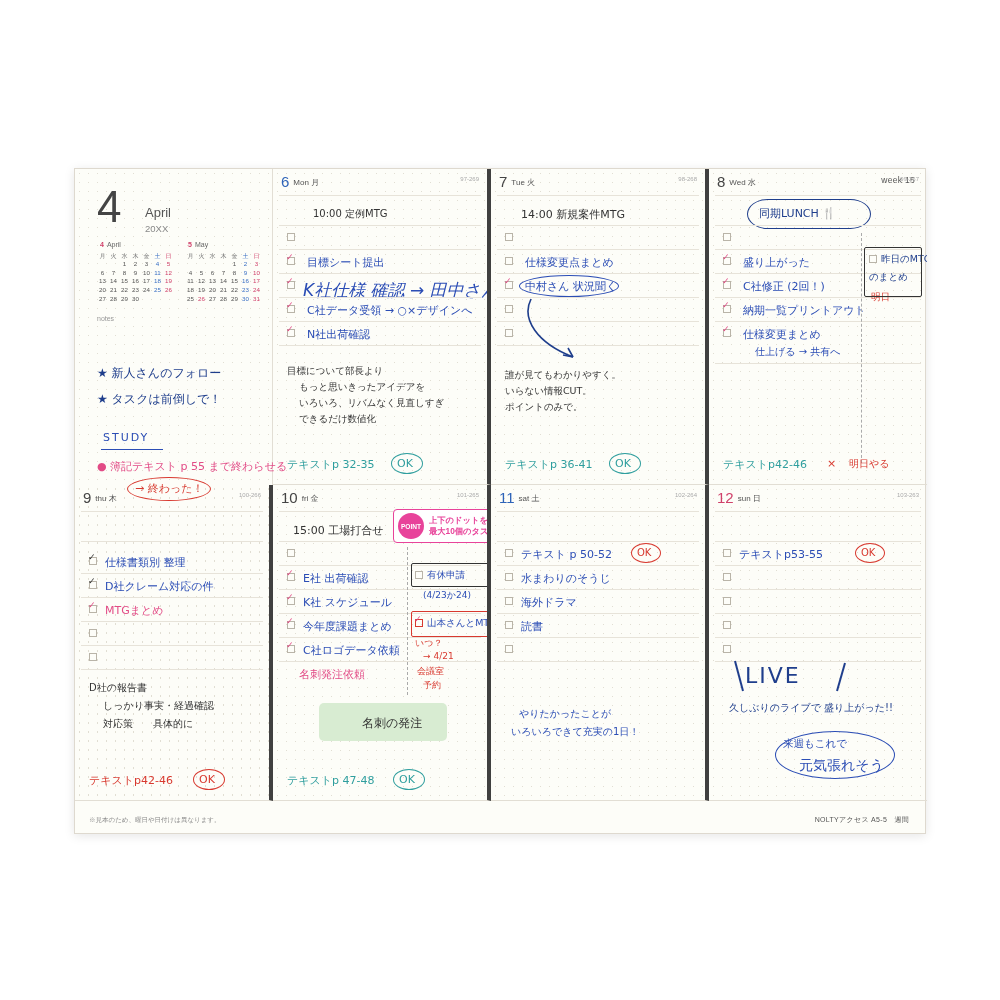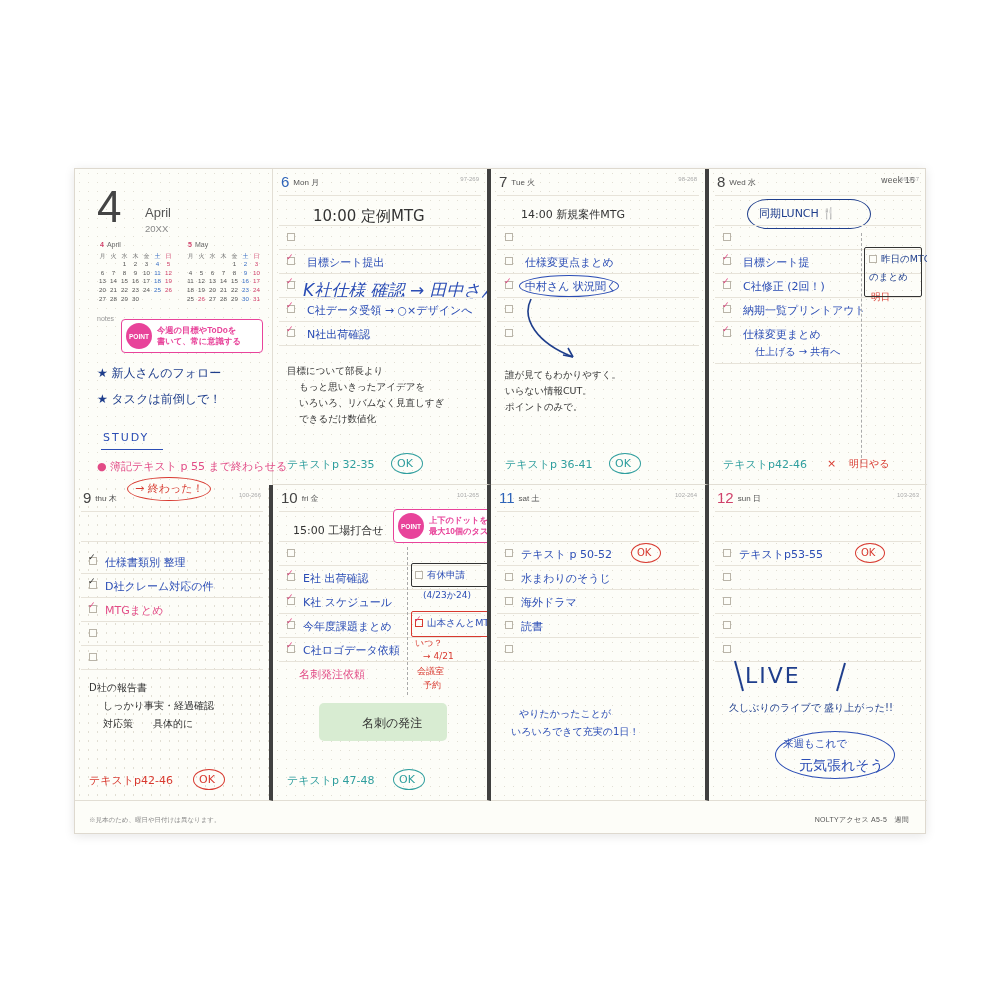--- a/index.html
+++ b/index.html
@@ -195,44 +195,37 @@
               <td>29</td>
               <td class="sat">30</td>
               <td class="sun">31</td>
             </tr>
       </tbody>
         </table>
     </div>
 
     <div class="notes">notes</div>
 
-    <div class="pointbox" style="left:46px;top:150px;width:130px;">
-      <div class="pointcircle">POINT</div>
-      <div class="pointtxt">
-        <div>今週の目標やToDoを</div>
-        <div>書いて、常に意識する</div>
-      </div>
-    </div>
 
     <div class="hw navy" style="left:22px;top:196px;font-size:12px;">★ 新人さんのフォロー</div>
     <div class="hw navy" style="left:22px;top:222px;font-size:12px;">★ タスクは前倒しで！</div>
     <div class="hw blue" style="left:28px;top:262px;font-size:11px;letter-spacing:2px;">STUDY</div>
     <div style="position:absolute;left:26px;top:280px;width:62px;border-bottom:1.4px solid #2b4db5;"></div>
     <div class="hw pink" style="left:22px;top:290px;font-size:11px;">● 簿記テキスト p 55 まで終わらせる</div>
     <div class="hw red" style="left:60px;top:312px;font-size:11px;">→ 終わった！</div>
     <div class="oval" style="left:52px;top:308px;width:82px;height:22px;"></div>
 
   </div>
 
   <div class="cell" style="left:198px;top:0;width:218px;height:316px;">
     <div class="dots"></div>
     <div class="dayhead daynum-mon">6<span class="dw">Mon 月</span></div>
     <div class="jd">97-269</div>
     <div class="ruleline" style="top:26px;"></div>
-    <div class="hw black" style="left:40px;top:38px;font-size:15px;">10:00 定例MTG</div>
+    <div class="hw black" style="left:40px;top:38px;font-size:10px;">10:00 定例MTG</div>
     <div class="ruleline" style="top:56px;"></div>
 
     <div class="cb" style="left:14px;top:64px;"></div>
     <div class="ruleline" style="top:80px;"></div>
     <div class="cb" style="left:14px;top:88px;"></div>
     <div class="cbchk pink" style="left:13px;top:83px;">✓</div>
     <div class="hw blue" style="left:34px;top:86px;font-size:11px;">目標シート提出</div>
     <div class="ruleline" style="top:104px;"></div>
     <div class="cb" style="left:14px;top:112px;"></div>
     <div class="cbchk pink" style="left:13px;top:107px;">✓</div>
@@ -300,21 +293,21 @@
     <div class="jd">99-267</div>
     <div class="ruleline" style="top:26px;"></div>
     <div class="bubble" style="left:38px;top:30px;width:122px;height:28px;"></div>
     <div class="hw navy" style="left:50px;top:37px;font-size:11px;">同期LUNCH 🍴</div>
     <div class="ruleline" style="top:56px;"></div>
 
     <div class="cb" style="left:14px;top:64px;"></div>
     <div class="ruleline" style="top:80px;"></div>
     <div class="cb" style="left:14px;top:88px;"></div>
     <div class="cbchk pink" style="left:13px;top:83px;">✓</div>
-    <div class="hw blue" style="left:34px;top:86px;font-size:11px;">目標シート提</div>
+    <div class="hw blue" style="left:34px;top:86px;font-size:11px;">盛り上がった</div>
     <div class="ruleline" style="top:104px;"></div>
     <div class="cb" style="left:14px;top:112px;"></div>
     <div class="cbchk pink" style="left:13px;top:107px;">✓</div>
     <div class="hw blue" style="left:34px;top:110px;font-size:11px;">C社修正 (2回！)</div>
     <div class="ruleline" style="top:128px;"></div>
     <div class="cb" style="left:14px;top:136px;"></div>
     <div class="cbchk pink" style="left:13px;top:131px;">✓</div>
     <div class="hw blue" style="left:34px;top:134px;font-size:11px;">納期一覧プリントアウト</div>
     <div class="ruleline" style="top:152px;"></div>
     <div class="cb" style="left:14px;top:160px;"></div>

